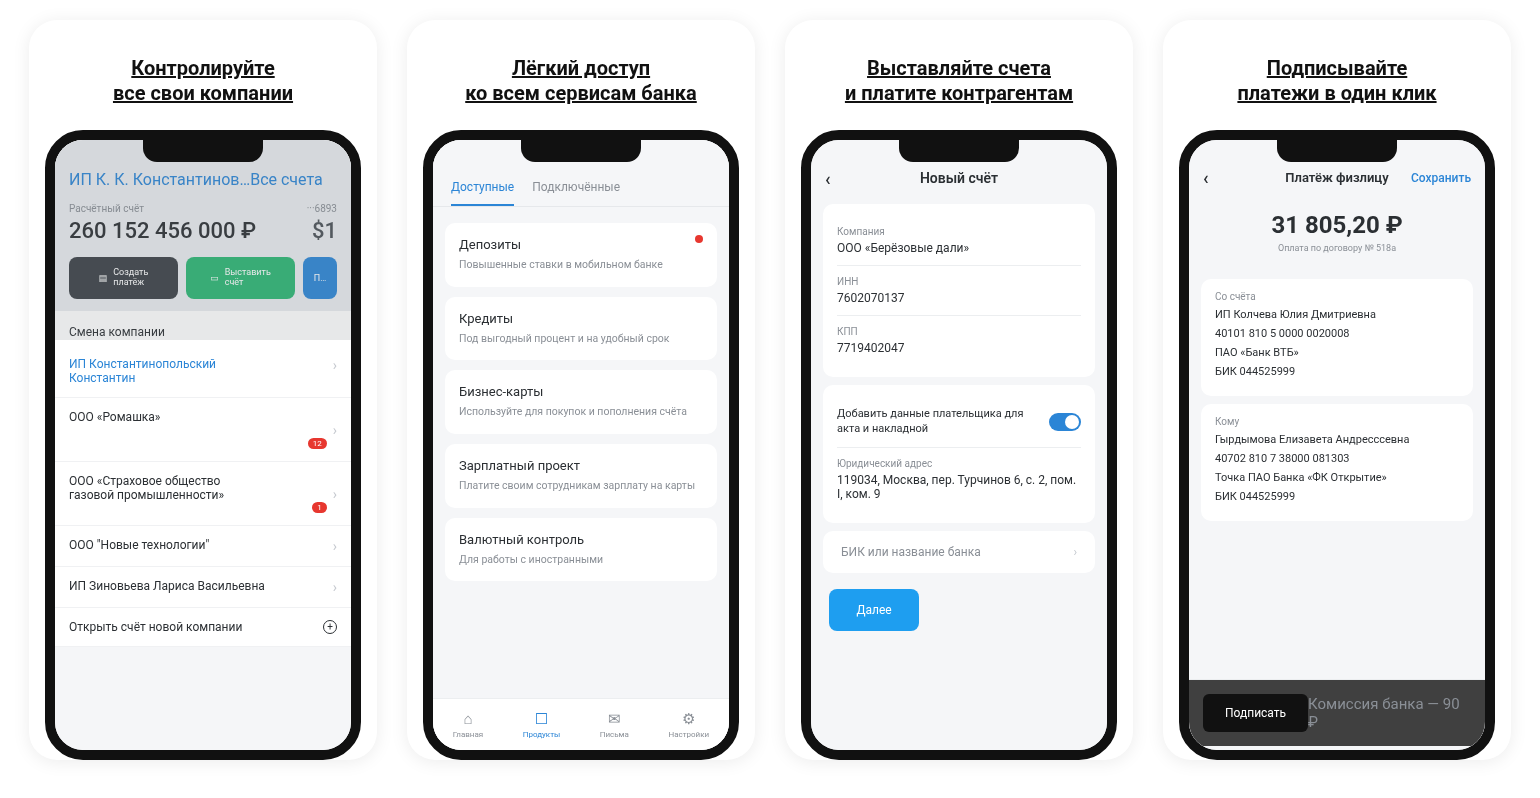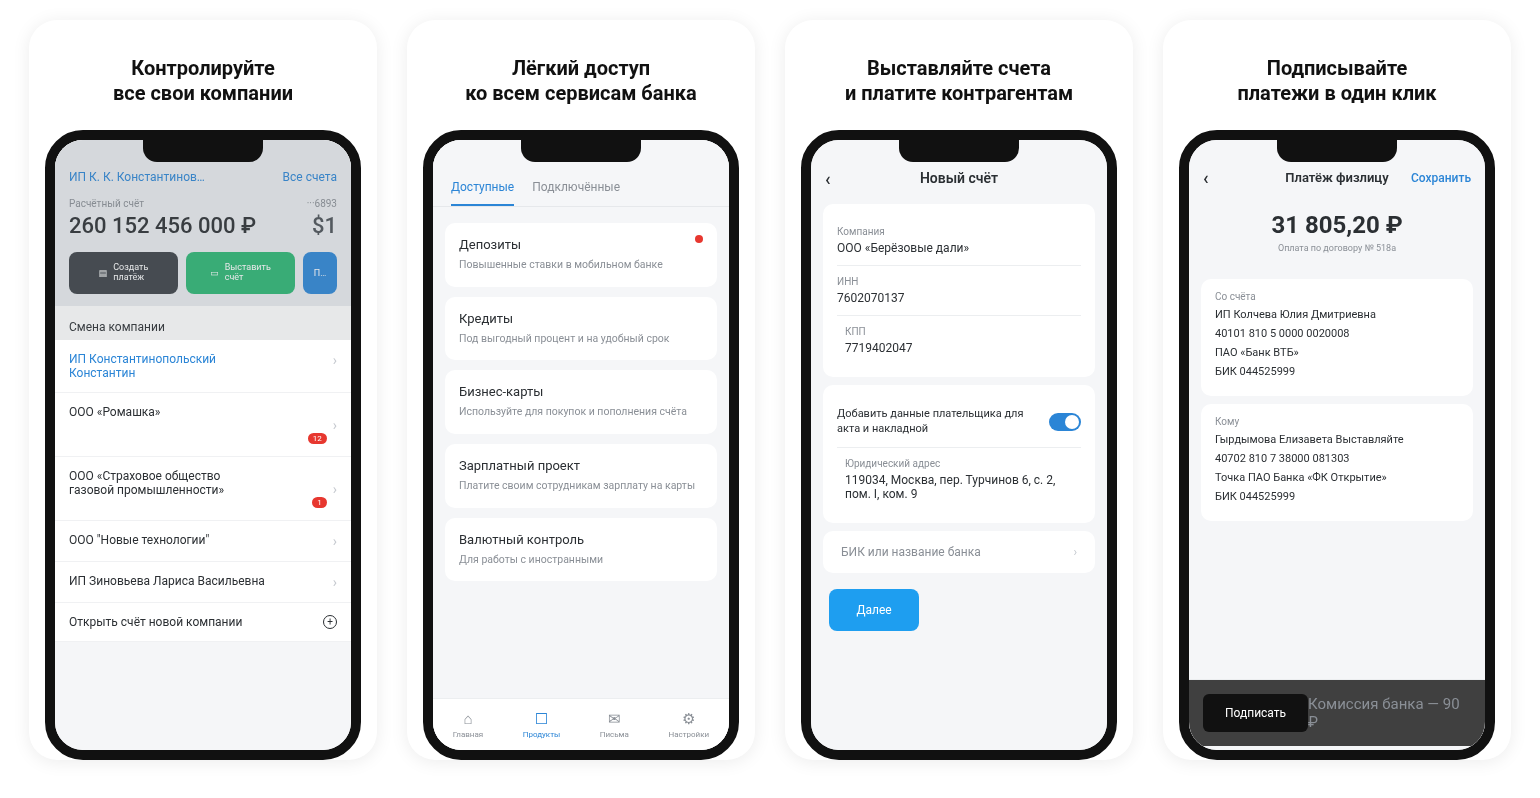--- a/index.html
+++ b/index.html
@@ -21,20 +21,21 @@
     display: flex;
     flex-direction: column;
   }
   .panel-header {
     text-align: center;
     padding: 36px 20px 24px;
     font-weight: 700;
     font-size: 20px;
     line-height: 1.25;
     color: #111;
+    text-decoration: underline;
   }
   .phone {
     margin: 0 16px;
     flex: 1;
     background: #f5f6f8;
     border: 10px solid #111;
     border-radius: 38px;
     overflow: hidden;
     position: relative;
   }
@@ -44,21 +45,21 @@
     transform: translateX(-50%);
     width: 120px; height: 22px;
     background: #111;
     border-radius: 0 0 14px 14px;
     z-index: 10;
   }
   .phone-inner { background:#f5f6f8; height:100%; overflow:hidden; position:relative; }
 
   
   .p1-top { background:#e9ecef; padding: 30px 14px 12px; }
-  .p1-row { display:flex; justify-content:space-between; align-items:center; font-size:12px; }
+  .p1-row { display:flex; align-items:center; font-size:16px; }
   .p1-company { color:#2b85d6; }
   .p1-all { color:#2b85d6; }
   .p1-acct { display:flex; justify-content:space-between; color:#8a8f96; font-size:10px; margin-top:14px;gap:23px; }
   .p1-balance { font-size:22px; font-weight:500; color:#2b2f33; margin-top:4px; display:flex; justify-content:space-between; }
   .p1-balance .cut { color:#4b5157; }
   .p1-actions { display:flex; gap:8px; margin-top:14px; }
   .actbtn { flex:1; border-radius:8px; height:42px; display:flex; align-items:center; justify-content:center; gap:6px; font-size:9px; color:#fff; }
   .actbtn.dark { background:#3b4046; }
   .actbtn.green { background:#2bb673; }
   .actbtn.blue { background:#2b85d6; }
@@ -87,21 +88,21 @@
   .tabbar-item.active { color:#2b85d6; }
   .tabbar-item .ico { font-size:15px; }
 
   
   .p3-header { display:flex; align-items:center; justify-content:center; padding:30px 14px 10px; position:relative; font-size:14px; font-weight:600; color:#2b2f33; }
   .p3-back { position:absolute; left:14px; font-size:18px; color:#2b2f33; }
   .p3-block { background:#fff; margin:8px 12px; border-radius:10px; padding:12px 14px; }
   .p3-label { font-size:10px; color:#8a8f96; margin-bottom:4px; }
   .p3-value { font-size:12px; color:#2b2f33; }
   .p3-field { border-bottom:1px solid #eceef0; padding:10px 0; }
-  .p3-field:last-child { border-bottom:none;margin-left:8px; }
+  .p3-field:last-child { border-bottom:none; }
   .p3-toggle-row { display:flex; align-items:center; justify-content:space-between; gap:14px; }
   .p3-toggle-txt { font-size:11px; color:#2b2f33; line-height:1.35; flex:1; }
   .toggle { width:32px; height:18px; background:#2b85d6; border-radius:10px; position:relative; flex:none; }
   .toggle::after { content:""; position:absolute; right:2px; top:2px; width:14px; height:14px; background:#fff; border-radius:50%; }
   .p3-bik { padding:14px 18px; display:flex; justify-content:space-between; align-items:center; font-size:12px; color:#8a8f96; margin:6px 12px; background:#fff; border-radius:10px; }
   .p3-next { margin:16px 18px; background:#1e9ef0; color:#fff; border-radius:8px; height:42px; width:90px; display:flex; align-items:center; justify-content:center; font-size:12px; }
 
   
   .p4-header { display:flex; align-items:center; justify-content:center; padding:30px 14px 8px; position:relative; font-size:13px; font-weight:600; color:#2b2f33; }
   .p4-back { position:absolute; left:14px; font-size:18px; color:#2b2f33; }
@@ -330,21 +331,21 @@
       </div>
       <div class="p4-block">
         <div class="lbl">Со счёта</div>
         <div class="line">ИП Колчева Юлия Дмитриевна</div>
         <div class="line">40101 810 5 0000 0020008</div>
         <div class="line">ПАО «Банк ВТБ»</div>
         <div class="line">БИК 044525999</div>
       </div>
       <div class="p4-block">
         <div class="lbl">Кому</div>
-        <div class="line">Гырдымова Елизавета Выставляйте</div>
+        <div class="line">Гырдымова Елизавета Андресссевна</div>
         <div class="line">40702 810 7 38000 081303</div>
         <div class="line">Точка ПАО Банка «ФК Открытие»</div>
         <div class="line">БИК 044525999</div>
       </div>
       <div class="p4-footer">
         <div class="p4-sign">Подписать</div>
         <div class="p4-comm">Комиссия банка — 90 ₽</div>
       </div>
     </div>
   </div>

